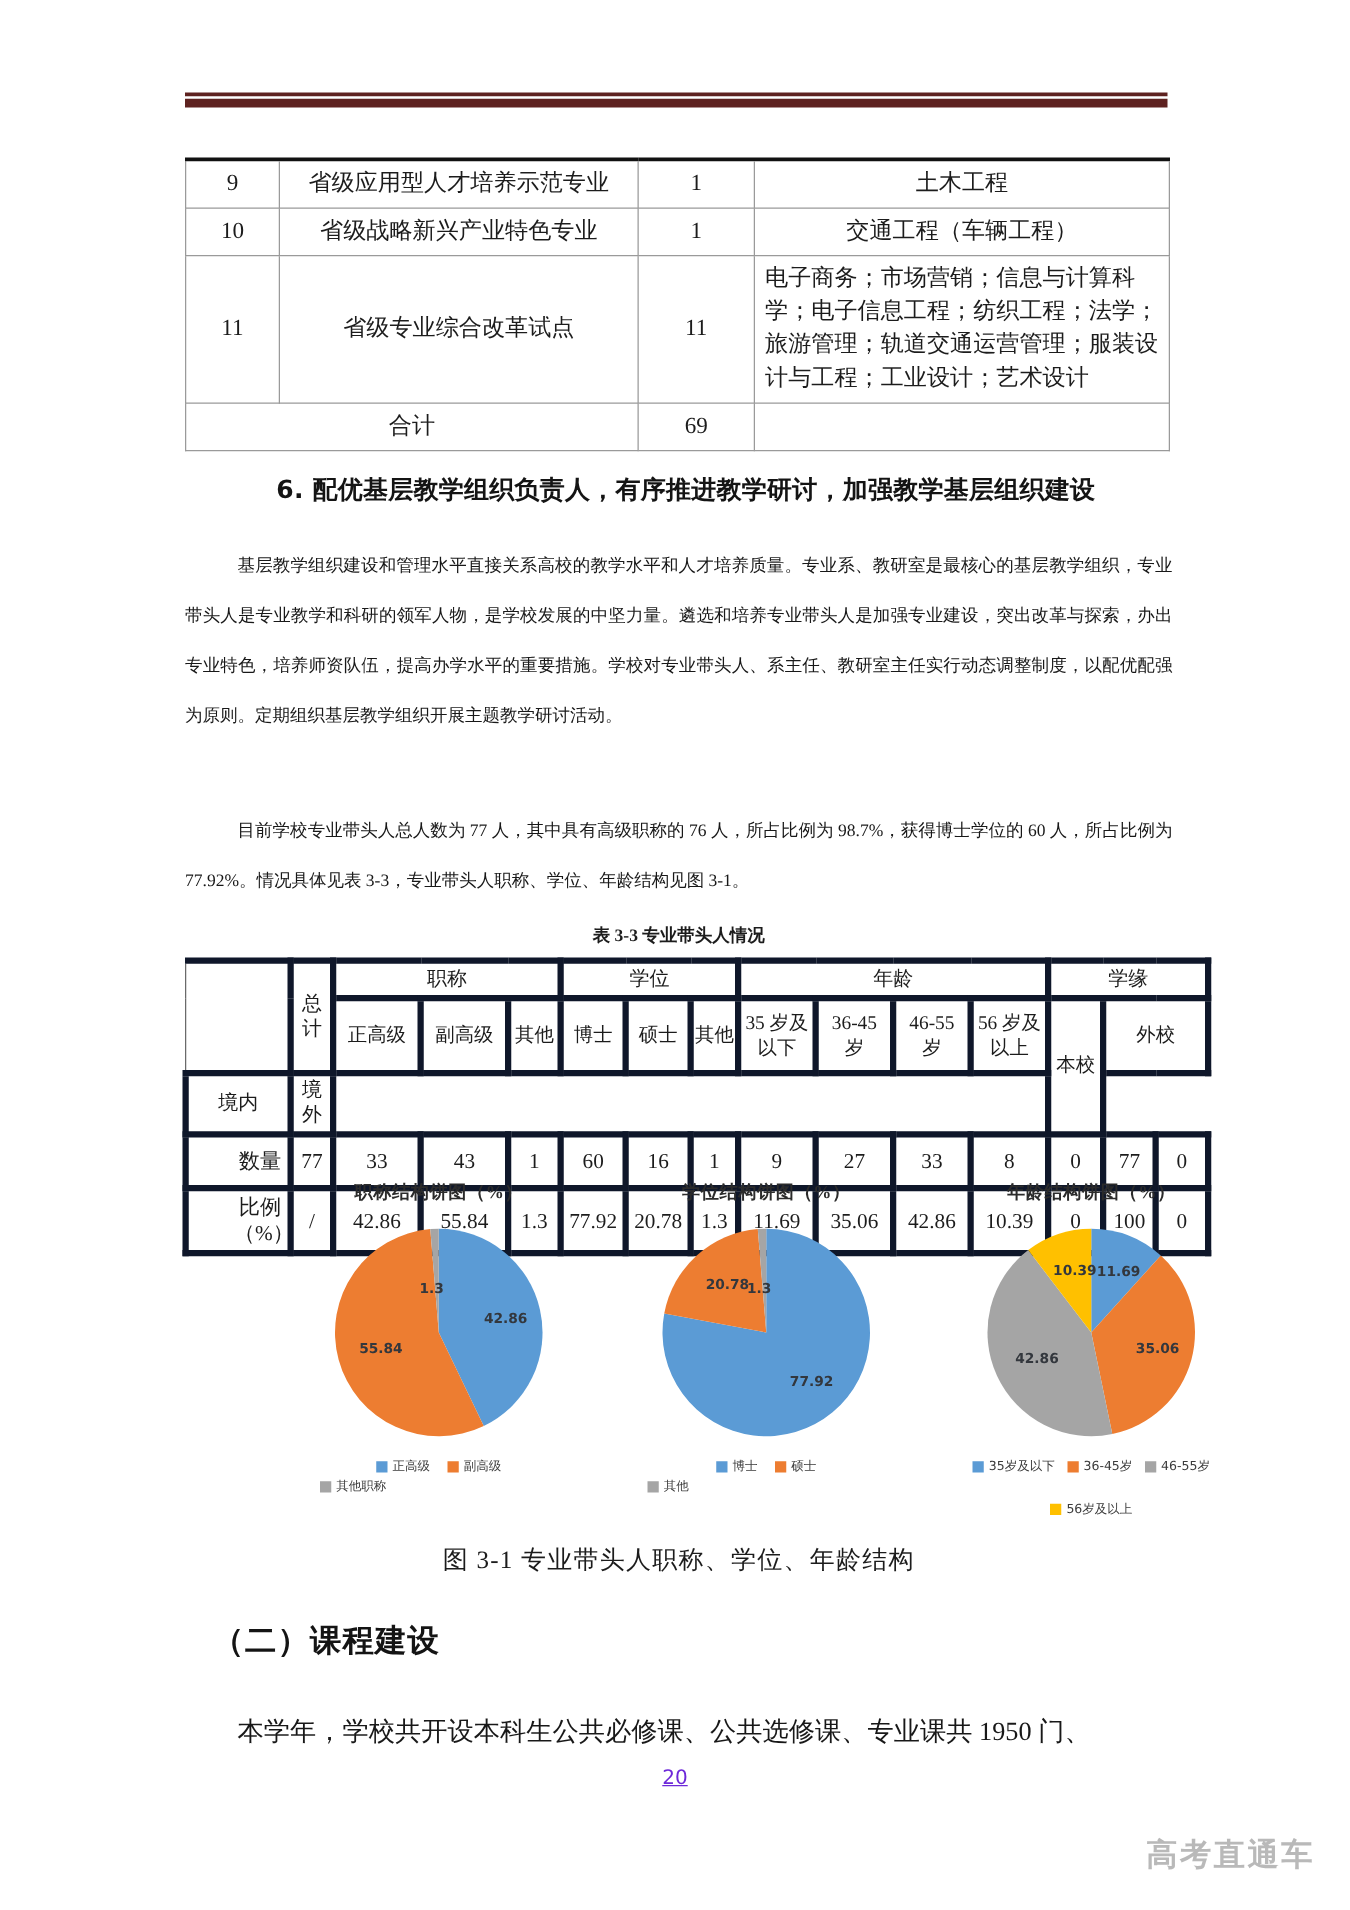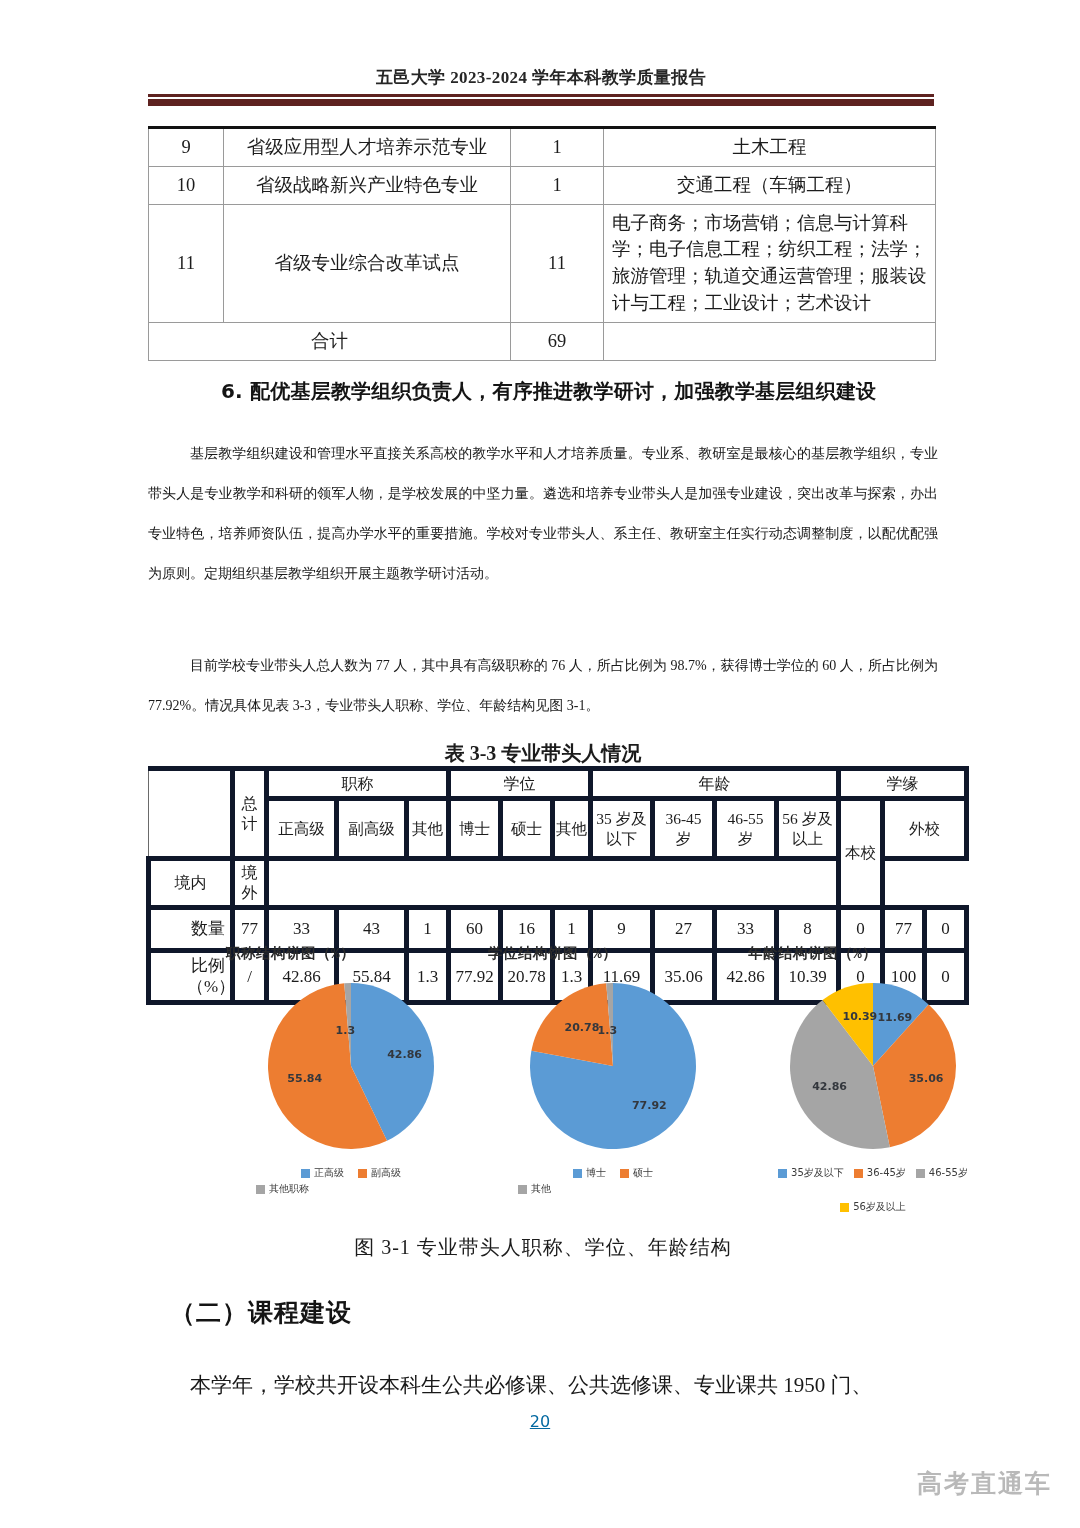--- a/index.html
+++ b/index.html
@@ -102,21 +102,21 @@
   }
   .para-1 { top: 420px; }
   .para-2 { top: 632px; }
 
   
   .tbl3-cap {
     position: absolute;
     left: 148px; top: 740px;
     width: 790px;
     text-align: center;
-    font-size: 20px;
+    font-size: 14px;
     font-weight: 600;
     color: #1c1c1c;
   }
   .tbl3-wrap {
     position: absolute;
     left: 146px; top: 766px;
     width: 792px;
   }
   .tbl3 {
     width: 792px;
@@ -148,22 +148,22 @@
   .pie-block {
     position: absolute;
     top: 0;
     width: 250px;
     height: 288px;
   }
   .pie-1 { left: 78px; }
   .pie-2 { left: 340px; }
   .pie-3 { left: 600px; }
   .pie-title {
-    text-align: left;
-    font-family: Liberation Mono, monospace;
+    text-align: center;
+    font-family: Liberation Serif, serif;
     font-size: 14.5px;
     font-weight: 700;
     color: #2b2b2b;
     letter-spacing: 0.5px;
     height: 26px;
   }
   .pie-canvas {
     position: relative;
     width: 250px;
     height: 192px;
@@ -231,40 +231,39 @@
   }
 
   
   .page-no {
     position: absolute;
     left: 0; top: 1412px;
     width: 1080px;
     text-align: center;
     font-family: "DejaVu Sans", "Liberation Sans", sans-serif;
     font-size: 16px;
-    color: #0369a1;
+    color: #6d28d9;
     text-decoration: underline;
   }
   .watermark {
     position: absolute;
     right: 28px; bottom: 28px;
     font-family: "DejaVu Sans", "Liberation Sans", sans-serif;
     font-size: 25px;
     font-weight: 600;
     color: #b9b9b9;
     letter-spacing: 2px;
   }
 </style>
 </head>
 <body>
 
 <div class="page">
 
   <div class="header">
-    <div class="header-title">五邑大学 2023-2024 学年本科教学质量报告</div>
     <div class="header-rule-thin"></div>
     <div class="header-rule-thick"></div>
   </div>
 
   <table class="tbl-major">
     <tbody>
       <tr class="top-edge">
         <td class="c-no">9</td>
         <td class="c-name">省级应用型人才培养示范专业</td>
         <td class="c-cnt">1</td>

